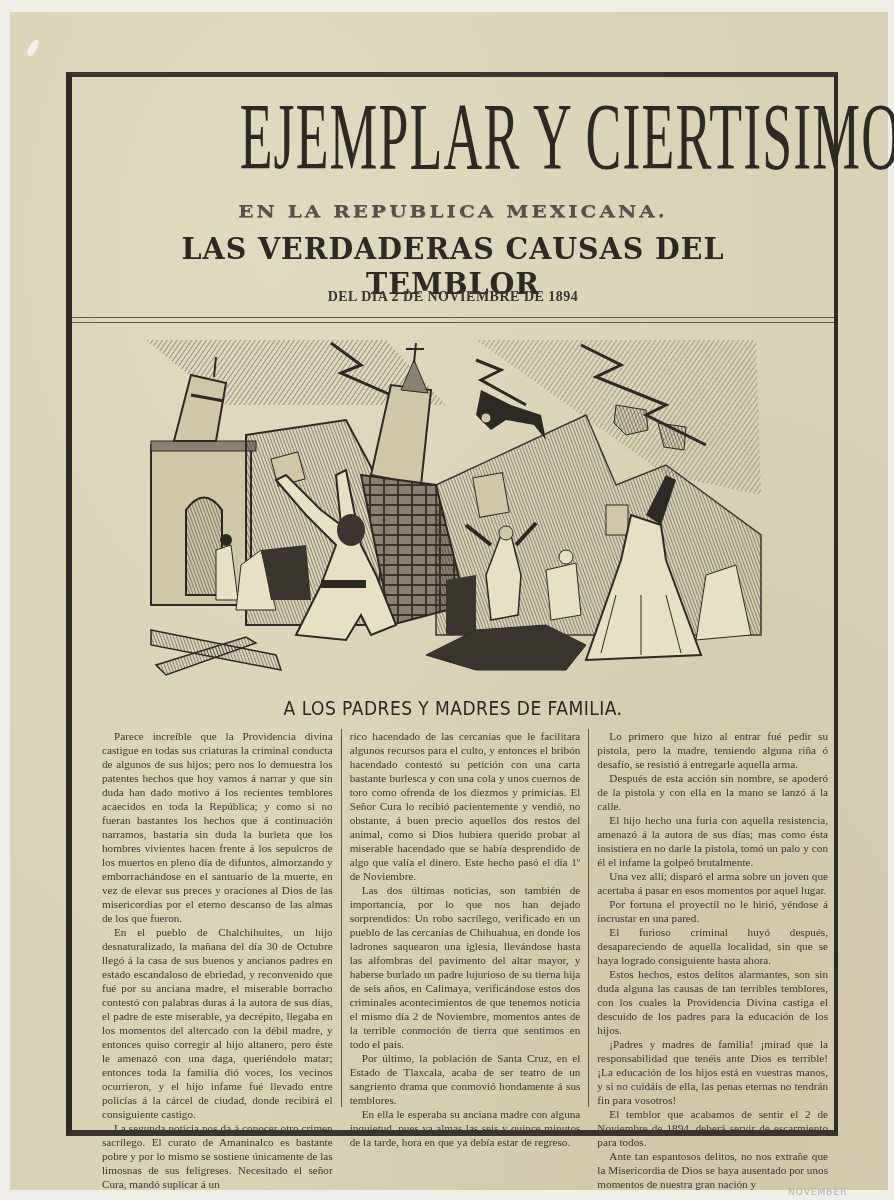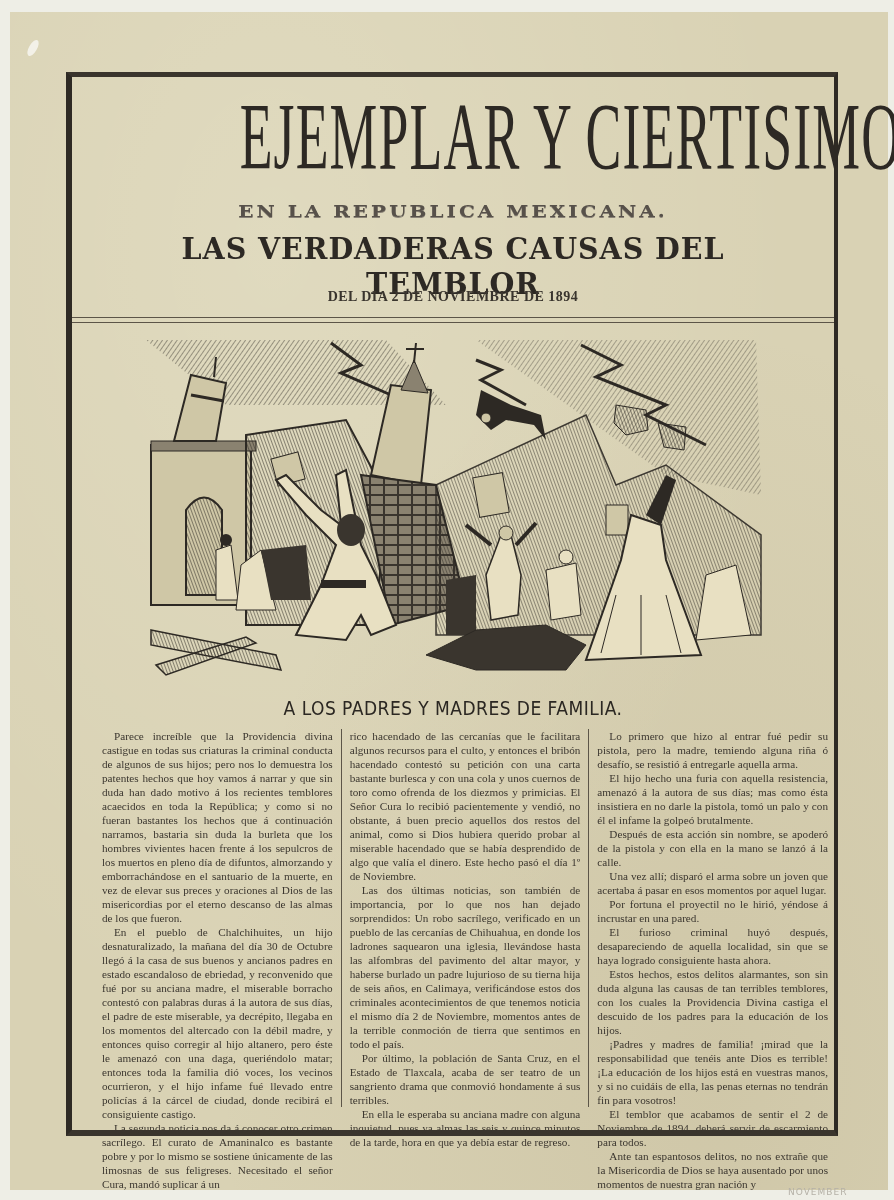--- a/index.html
+++ b/index.html
@@ -175,27 +175,27 @@
 
     <div class="columns">
       <div class="col">
         <p>Parece increíble que la Providencia divina castigue en todas sus criaturas la criminal conducta de algunos de sus hijos; pero nos lo demuestra los patentes hechos que hoy vamos á narrar y que sin duda han dado motivo á los recientes temblores acaecidos en toda la República; y como si no fueran bastantes los hechos que á continuación narramos, bastaria sin duda la burleta que los hombres vivientes hacen frente á los sepulcros de los muertos en pleno día de difuntos, almorzando y emborrachándose en el santuario de la muerte, en vez de elevar sus preces y oraciones al Dios de las misericordias por el eterno descanso de las almas de los que fueron.</p>
         <p>En el pueblo de Chalchihuites, un hijo desnaturalizado, la mañana del día 30 de Octubre llegó á la casa de sus buenos y ancianos padres en estado escandaloso de ebriedad, y reconvenido que fué por su anciana madre, el miserable borracho contestó con palabras duras á la autora de sus días, el padre de este miserable, ya decrépito, llegaba en los momentos del altercado con la débil madre, y entonces quiso corregir al hijo altanero, pero éste le amenazó con una daga, queriéndolo matar; entonces toda la familia dió voces, los vecinos ocurrieron, y el hijo infame fué llevado entre policías á la cárcel de ciudad, donde recibirá el consiguiente castigo.</p>
         <p>La segunda noticia nos da á conocer otro crimen sacrílego. El curato de Amaninalco es bastante pobre y por lo mismo se sostiene únicamente de las limosnas de sus feligreses. Necesitado el señor Cura, mandó suplicar á un</p>
       </div>
       <div class="col mid">
         <p style="text-indent:0">rico hacendado de las cercanías que le facilitara algunos recursos para el culto, y entonces el bribón hacendado contestó su petición con una carta bastante burlesca y con una cola y unos cuernos de toro como ofrenda de los diezmos y primicias. El Señor Cura lo recibió pacientemente y vendió, no obstante, á buen precio aquellos dos restos del animal, como si Dios hubiera querido probar al miserable hacendado que se había desprendido de algo que valía el dinero. Este hecho pasó el día 1º de Noviembre.</p>
         <p>Las dos últimas noticias, son también de importancia, por lo que nos han dejado sorprendidos: Un robo sacrílego, verificado en un pueblo de las cercanías de Chihuahua, en donde los ladrones saquearon una iglesia, llevándose hasta las alfombras del pavimento del altar mayor, y haberse burlado un padre lujurioso de su tierna hija de seis años, en Calimaya, verificándose estos dos criminales acontecimientos de que tenemos noticia el mismo día 2 de Noviembre, momentos antes de la terrible conmoción de tierra que sentimos en todo el país.</p>
-        <p>Por último, la población de Santa Cruz, en el Estado de Tlaxcala, acaba de ser teatro de un sangriento drama que conmovió hondamente á sus terribles.</p>
+        <p>Por último, la población de Santa Cruz, en el Estado de Tlaxcala, acaba de ser teatro de un sangriento drama que conmovió hondamente á sus temblores.</p>
         <p>En ella le esperaba su anciana madre con alguna inquietud, pues ya almas las seis y quince minutos de la tarde, hora en que ya debía estar de regreso.</p>
       </div>
       <div class="col">
         <p>Lo primero que hizo al entrar fué pedir su pistola, pero la madre, temiendo alguna riña ó desafío, se resistió á entregarle aquella arma.</p>
+        <p>Después de esta acción sin nombre, se apoderó de la pistola y con ella en la mano se lanzó á la calle.</p>
         <p>El hijo hecho una furia con aquella resistencia, amenazó á la autora de sus días; mas como ésta insistiera en no darle la pistola, tomó un palo y con él el infame la golpeó brutalmente.</p>
-        <p>Después de esta acción sin nombre, se apoderó de la pistola y con ella en la mano se lanzó á la calle.</p>
         <p>Una vez allí; disparó el arma sobre un joven que acertaba á pasar en esos momentos por aquel lugar.</p>
         <p>Por fortuna el proyectil no le hirió, yéndose á incrustar en una pared.</p>
         <p>El furioso criminal huyó después, desapareciendo de aquella localidad, sin que se haya logrado consiguiente hasta ahora.</p>
         <p>Estos hechos, estos delitos alarmantes, son sin duda alguna las causas de tan terribles temblores, con los cuales la Providencia Divina castiga el descuido de los padres para la educación de los hijos.</p>
         <p>¡Padres y madres de familia! ¡mirad que la responsabilidad que tenéis ante Dios es terrible! ¡La educación de los hijos está en vuestras manos, y si no cuidáis de ella, las penas eternas no tendrán fin para vosotros!</p>
         <p>El temblor que acabamos de sentir el 2 de Noviembre de 1894, deberá servir de escarmiento para todos.</p>
         <p>Ante tan espantosos delitos, no nos extrañe que la Misericordia de Dios se haya ausentado por unos momentos de nuestra gran nación y</p>
       </div>
     </div>
   </div>

